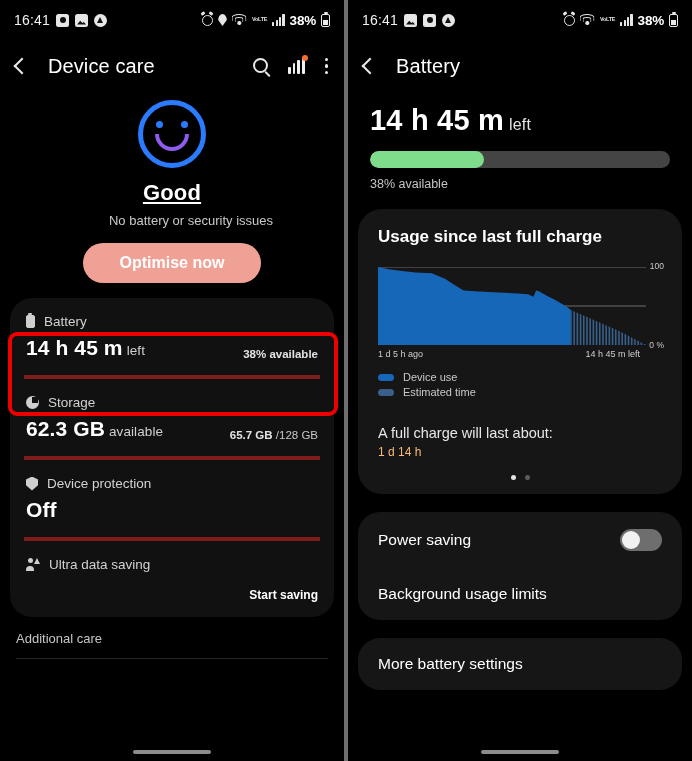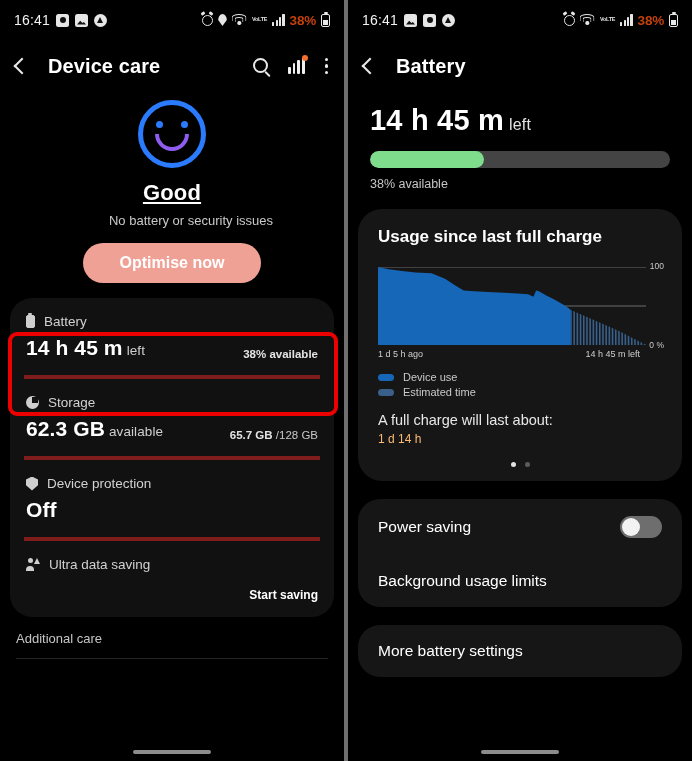--- a/index.html
+++ b/index.html
@@ -22,21 +22,21 @@
   
   .statusbar {
     height: 40px;
     display: flex; align-items: center;
     padding: 0 14px;
     color: #ffffff;
   }
   .sb-left { display: flex; align-items: center; gap: 6px; }
   .sb-time { font-size: 14px; letter-spacing: 0.2px; color:#f2f2f2;}
   .sb-right { margin-left: auto; display: flex; align-items: center; gap: 5px; }
-  .sb-batt-pct { font-size: 13.5px; font-weight: 600; color:#c2410c; letter-spacing: -0.2px;}
+  .sb-batt-pct { font-size: 13.5px; font-weight: 600; color:#ffffff; letter-spacing: -0.2px;}
   .sq-ico{
     width:13px;height:13px;border-radius:2.5px;background:#e6e6e6;
     display:inline-block;position:relative;
   }
   .sq-ico.cam::after{
     content:"";position:absolute;left:3.5px;top:3.5px;width:6px;height:6px;
     border-radius:50%;background:#111;
   }
   .sq-ico.pic::after{
     content:"";position:absolute;left:2px;bottom:2px;width:9px;height:5px;
@@ -91,21 +91,21 @@
   .signal b:nth-child(4){height:12px;}
 
   
   .appbar{
     height:52px;display:flex;align-items:center;padding:0 16px;gap:16px;color:#fff;
   }
   .back-chev{
     width:12px;height:12px;border-left:2.2px solid #e8e8e8;border-bottom:2.2px solid #e8e8e8;
     transform:rotate(45deg); display:block; margin-right:4px;
   }
-  .appbar-title{font-size:20px;font-weight:700;letter-spacing:0.1px;}
+  .appbar-title{font-size:20px;font-weight:400;letter-spacing:0.1px;}
   .appbar-actions{margin-left:auto;display:flex;align-items:center;gap:20px;}
   .ico-search{
     width:15px;height:15px;border:2px solid #e8e8e8;border-radius:50%;position:relative;display:inline-block;
   }
   .ico-search::after{
     content:"";position:absolute;right:-5px;bottom:-3.5px;width:7px;height:2px;background:#e8e8e8;
     transform:rotate(45deg);border-radius:1px;
   }
   .ico-bars{display:inline-flex;align-items:flex-end;gap:2px;height:16px;position:relative;}
   .ico-bars b{width:2.6px;background:#f0f0f0;border-radius:1px;}
@@ -201,21 +201,21 @@
   .chart-wrap{margin-top:20px;position:relative;height:78px;}
   .chart-wrap svg{display:block;}
   .axis-lbl{position:absolute;font-size:8.5px;color:#c9c9c9;}
   .axis-lbl.top{right:-2px;top:-6px;}
   .axis-lbl.bot{right:-2px;bottom:-5px;}
   .chart-x{display:flex;justify-content:space-between;margin-top:4px;font-size:9px;color:#cfcfcf;padding-right:22px;}
   .legend{margin-top:12px;}
   .legend .lrow{display:flex;align-items:center;gap:9px;margin-bottom:3px;}
   .legend .sw{width:16px;height:7px;border-radius:4px;}
   .legend .ltxt{font-size:11px;color:#c9c9c9;}
-  .full-charge{margin-top:14px;font-size:14.5px;color:#e7e7e7;}
+  .full-charge{margin-top:27px;font-size:14.5px;color:#e7e7e7;}
   .full-charge .big{display:block;font-size:12px;font-weight:400;color:#fdba74;margin-top:4px;}
   .dots{display:flex;justify-content:center;gap:9px;margin-top:16px;}
   .dots b{width:5px;height:5px;border-radius:50%;background:#5c5c5c;}
   .dots b.on{background:#e3e3e3;}
 
   .settings-card{
     margin:18px 10px 0;background:#161616;border-radius:22px;overflow:hidden;
   }
   .set-row{
     display:flex;align-items:center;padding:17px 20px;color:#ffffff;font-size:15.5px;

